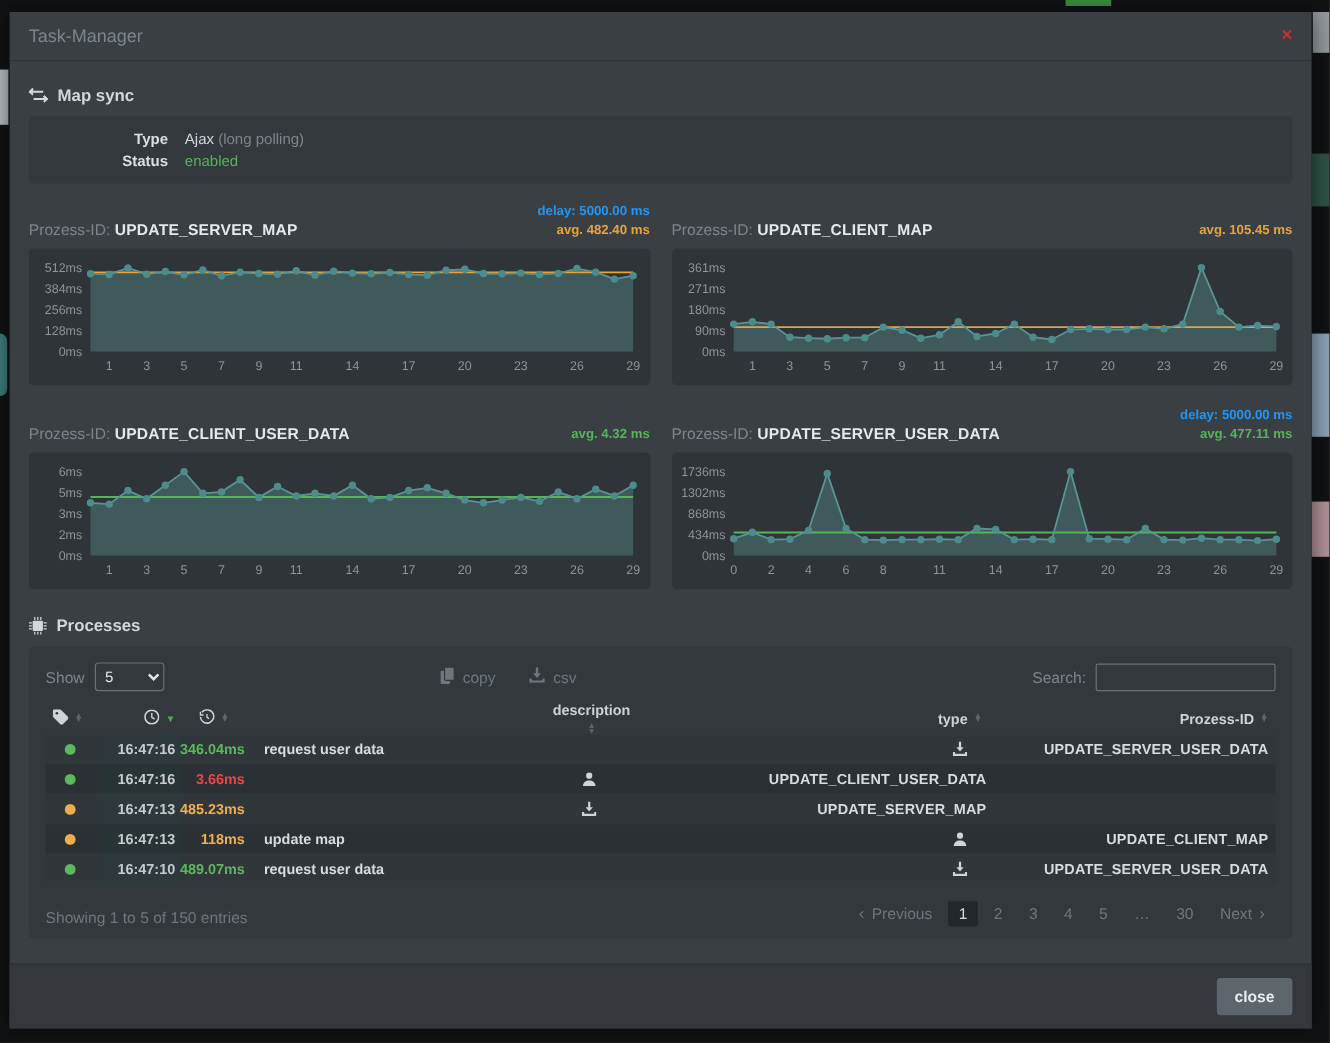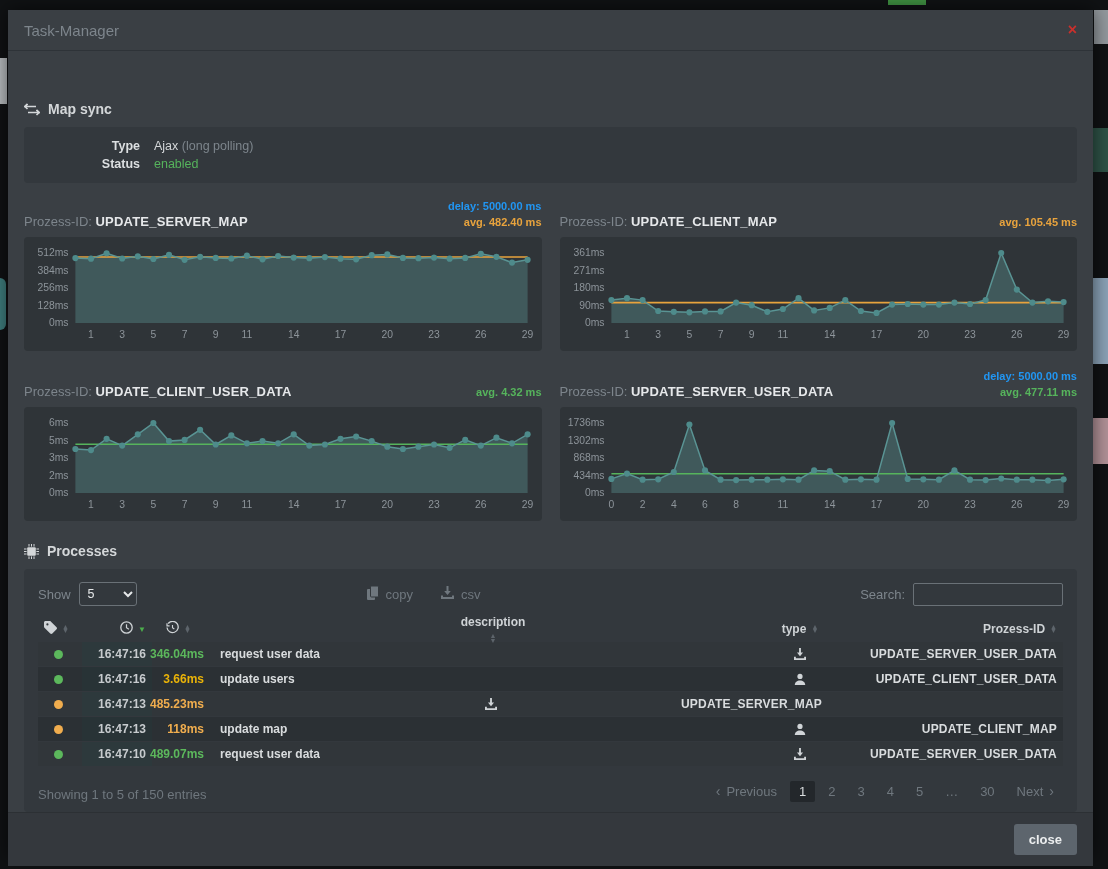--- a/index.html
+++ b/index.html
@@ -27,21 +27,21 @@
   .modal-title { color:#7d858c; font-size:15px; }
   .modal-close { color:#c9302c; font-weight:bold; font-size:16px; cursor:pointer; line-height:1; }
   .modal-body { flex:1 1 auto; padding:0 16px; }
 
   
   .section-head {
     display:flex; align-items:center; gap:8px;
     color:#d4d7d9; font-size:14px; font-weight:bold;
   }
   .section-head svg { display:block; }
-  .head-mapsync { margin-top:50px;text-align:center; }
+  .head-mapsync { margin-top:20px;text-align:center; }
   .head-processes { margin-top:22px; }
 
   
   .sync-panel {
     margin-top:10px; background:#33383d; border-radius:4px;
     padding:10px 16px; 
   }
   .sync-row { display:flex; font-size:12.5px; line-height:18px; }
   .sync-label { width:100px; text-align:right; font-weight:bold; color:#dcdfe1; flex:0 0 100px; }
   .sync-value { margin-left:14px; color:#d4d7d9; }
@@ -569,22 +569,21 @@
                   <path d="M0 9.5h2v1.5h9V9.5h2V13H0z"></path>
                 </svg>
               </div>
               <div class="cell c-pid">UPDATE_SERVER_USER_DATA</div>
             </div>
             <div class="t-row row-even">
               <div class="cell">
                 <span class="dot" style="background:#5cb85c"></span>
               </div>
               <div class="cell c-time">16:47:16</div>
-              <div class="cell c-dur" style="color:#eab308">3.66ms</div>
-              <div class="cell c-desc">update users</div>
+              <div class="cell c-dur" style="color:#ef4444">3.66ms</div>
               <div class="cell c-type">
                 <svg width="12" height="12" viewBox="0 0 12 12" fill="#d0d4d7">
                   <circle cx="6" cy="3.4" r="2.6"></circle>
                   <path d="M0.8 12c0-2.9 2.3-4.6 5.2-4.6s5.2 1.7 5.2 4.6z"></path>
                 </svg>
               </div>
               <div class="cell c-pid">UPDATE_CLIENT_USER_DATA</div>
             </div>
             <div class="t-row row-odd">
               <div class="cell">

